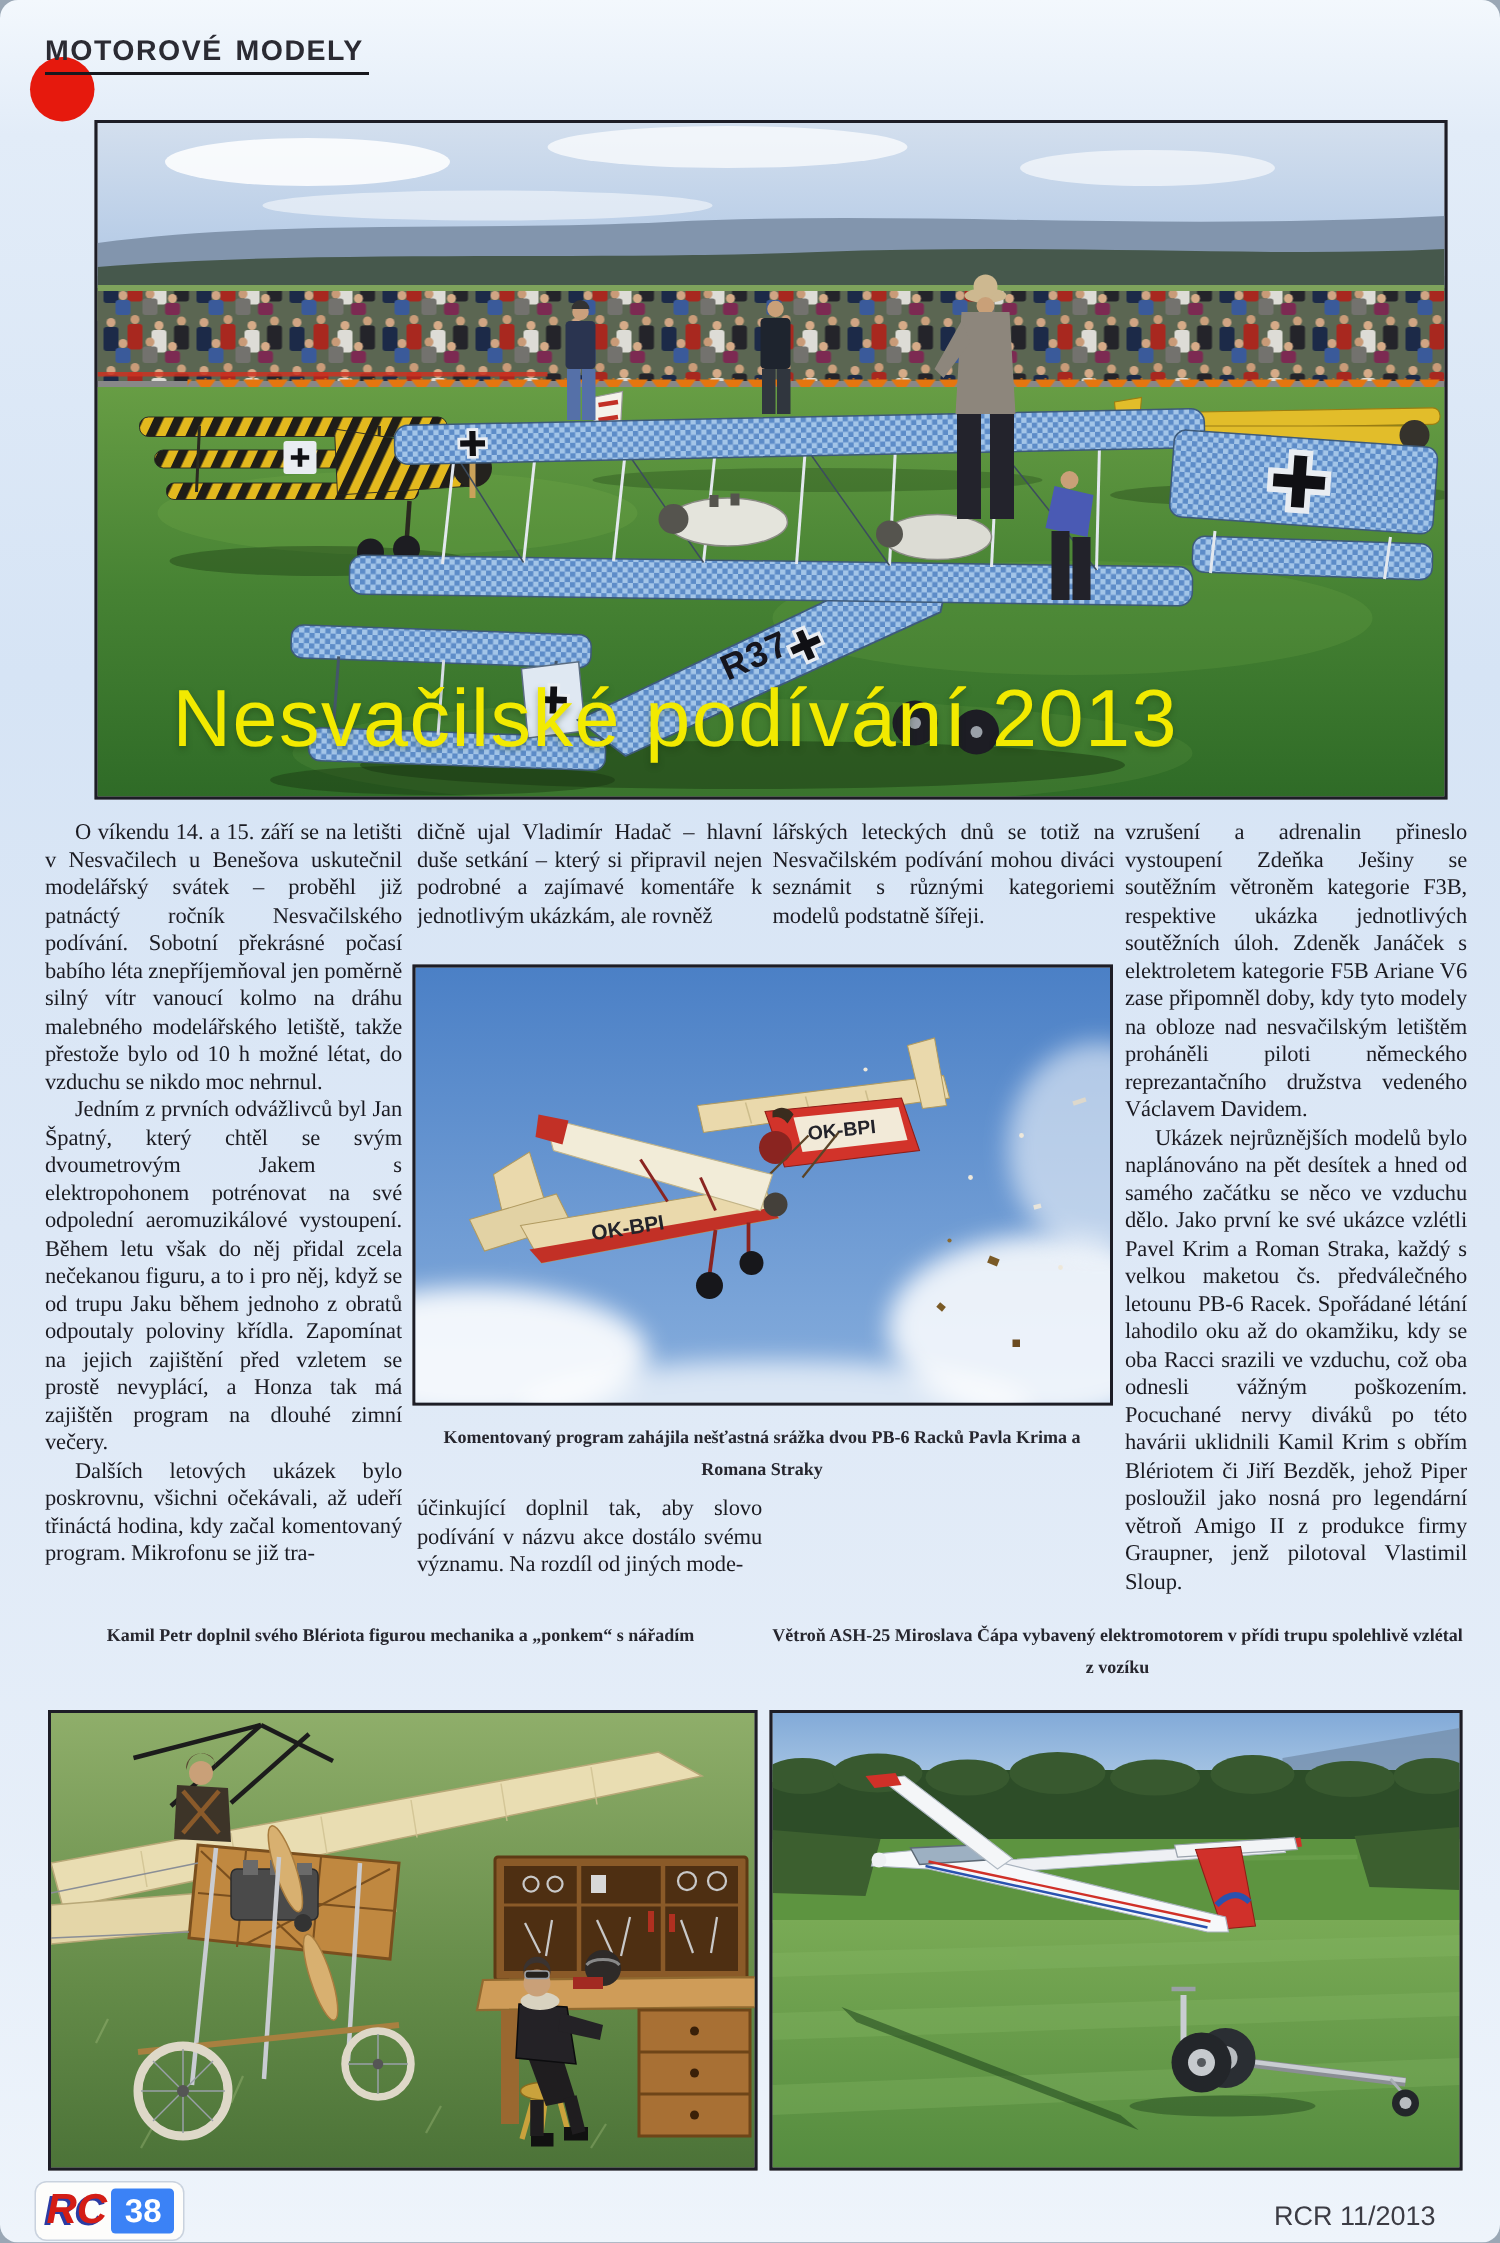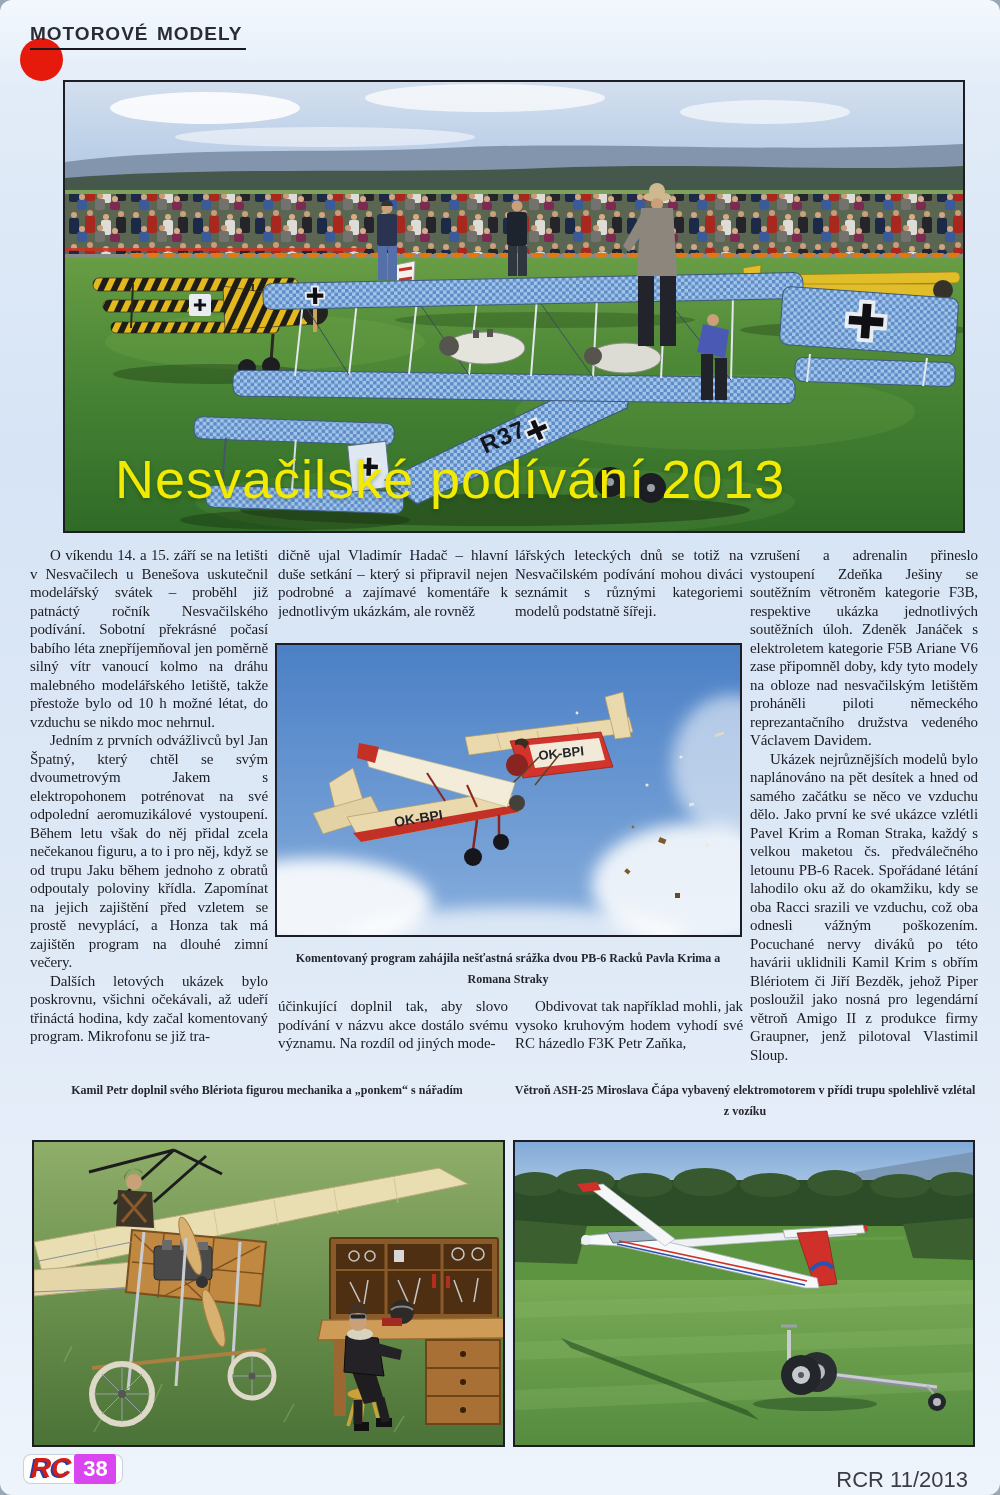--- a/index.html
+++ b/index.html
@@ -42,35 +42,35 @@
   
   .caption{
     position:absolute;font-family:Liberation Serif, serif;
     font-weight:bold;font-size:12px;line-height:21px;color:#26262e;text-align:center;
   }
   #caption-crash{left:278px;top:948px;width:460px;}
   #caption-bleriot{left:30px;top:1080px;width:474px;}
   #caption-glider{left:513px;top:1080px;width:464px;}
   
   .rc-logo{
-    position:absolute;left:24px;top:1455px;width:98px;height:28px;background:#fdfdfb;
+    position:absolute;left:24px;top:1455px;width:98px;height:38px;background:#fdfdfb;
     border-radius:7px;box-shadow:0 0 0 1px #c9d2de;display:flex;align-items:center;
   }
   .rc-text{
     font-family:"Liberation Sans","DejaVu Sans",sans-serif;font-style:italic;font-weight:bold;
     font-size:28px;color:#d41d15;padding:0 3px 2px 7px;text-shadow:-2px 1px 0 #2b3ba3;
   }
   .rc-num{
-    background:#d946ef;color:#fff;font-family:"Liberation Sans","DejaVu Sans",sans-serif;
+    background:#3b82f6;color:#fff;font-family:"Liberation Sans","DejaVu Sans",sans-serif;
     font-weight:bold;font-size:22px;width:42px;height:30px;border-radius:3px;margin-right:4px;
     display:flex;align-items:center;justify-content:center;
   }
   .issue{
-    position:absolute;right:32px;top:1467px;font-family:"Liberation Sans","DejaVu Sans",sans-serif;
-    font-size:22px;color:#3c3c44;
+    position:absolute;right:43px;top:1467px;font-family:"Liberation Sans","DejaVu Sans",sans-serif;
+    font-size:18px;color:#3c3c44;
   }
 </style>
 </head>
 <body>
 
 <div class="page">
 
   <div class="red-dot"></div>
   <div class="hdr-label">Motorové modely</div>
   <div class="hdr-rule"></div>
@@ -287,23 +287,20 @@
   <div class="col" id="col3-top">
     <p>lářských leteckých dnů se totiž na Nesvačilském podívání mohou diváci seznámit s různými kategoriemi modelů podstatně šířeji.</p>
   </div>
   <div class="col" id="col4">
     <p>vzrušení a adrenalin přineslo vystoupení Zdeňka Ješiny se soutěžním větroněm kategorie F3B, respektive ukázka jednotlivých soutěžních úloh. Zdeněk Janáček s elektroletem kategorie F5B Ariane V6 zase připomněl doby, kdy tyto modely na obloze nad nesvačilským letištěm proháněli piloti německého reprezantačního družstva vedeného Václavem Davidem.</p>
     <p class="indent">Ukázek nejrůznějších modelů bylo naplánováno na pět desítek a hned od samého začátku se něco ve vzduchu dělo. Jako první ke své ukázce vzlétli Pavel Krim a Roman Straka, každý s velkou maketou čs. předválečného letounu PB-6 Racek. Spořádané létání lahodilo oku až do okamžiku, kdy se oba Racci srazili ve vzduchu, což oba odnesli vážným poškozením. Pocuchané nervy diváků po této havárii uklidnili Kamil Krim s obřím Blériotem či Jiří Bezděk, jehož Piper posloužil jako nosná pro legendární větroň Amigo II z produkce firmy Graupner, jenž pilotoval Vlastimil Sloup.</p>
   </div>
   <div class="col" id="col2-bottom">
     <p>účinkující doplnil tak, aby slovo podívání v názvu akce dostálo svému významu. Na rozdíl od jiných mode-</p>
   </div>
-  <div class="col" id="col3-bottom">
-    <p class="indent">Obdivovat tak například mohli, jak vysoko kruhovým hodem vyhodí své RC házedlo F3K Petr Zaňka,</p>
-  </div>
 
   <div class="photo" id="crash-photo">
     <svg viewBox="0 0 463 290" preserveAspectRatio="none">
       <defs>
         <linearGradient id="skyB" x1="0" y1="0" x2="0" y2="1">
           <stop offset="0" stop-color="#4b80c6"></stop>
             <stop offset="1" stop-color="#87aedd"></stop>
         </linearGradient>
         <filter id="soft" x="-50%" y="-50%" width="200%" height="200%">
             <feGaussianBlur stdDeviation="8"></feGaussianBlur>

